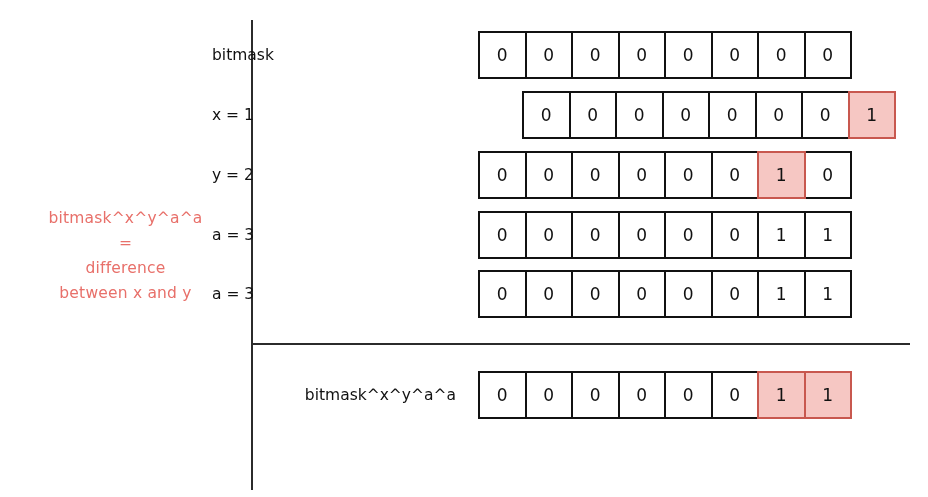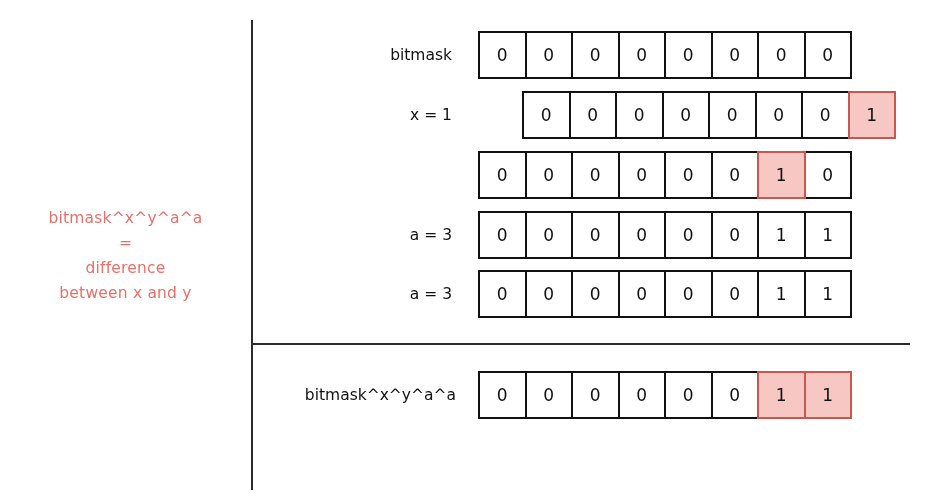--- a/index.html
+++ b/index.html
@@ -61,21 +61,21 @@
     position: absolute;
     height: 48px;
     display: flex;
     align-items: center;
   }
   .row-label {
     position: absolute;
     right: 100%;
     width: 240px;
     padding-right: 26px;
-    text-align: right;
+    text-align: left;
     font-size: 15.5px;
     color: #111111;
     white-space: nowrap;
     font-family: "DejaVu Sans", sans-serif;
   }
   .row-label.wide {
     width: 230px;
     text-align: right;
     padding-right: 22px;
   }
@@ -149,20 +149,21 @@
     <div class="bit-cell">0</div>
     <div class="bit-cell">0</div>
     <div class="bit-cell">0</div>
     <div class="bit-cell">0</div>
     <div class="bit-cell">0</div>
     <div class="bit-cell hl">1</div>
   </div>
 </div>
 
 <div class="bit-row" id="row-2">
+  <span class="row-label">y = 2</span>
   <div class="bit-cells">
     <div class="bit-cell">0</div>
     <div class="bit-cell">0</div>
     <div class="bit-cell">0</div>
     <div class="bit-cell">0</div>
     <div class="bit-cell">0</div>
     <div class="bit-cell">0</div>
     <div class="bit-cell hl">1</div>
     <div class="bit-cell">0</div>
   </div>

